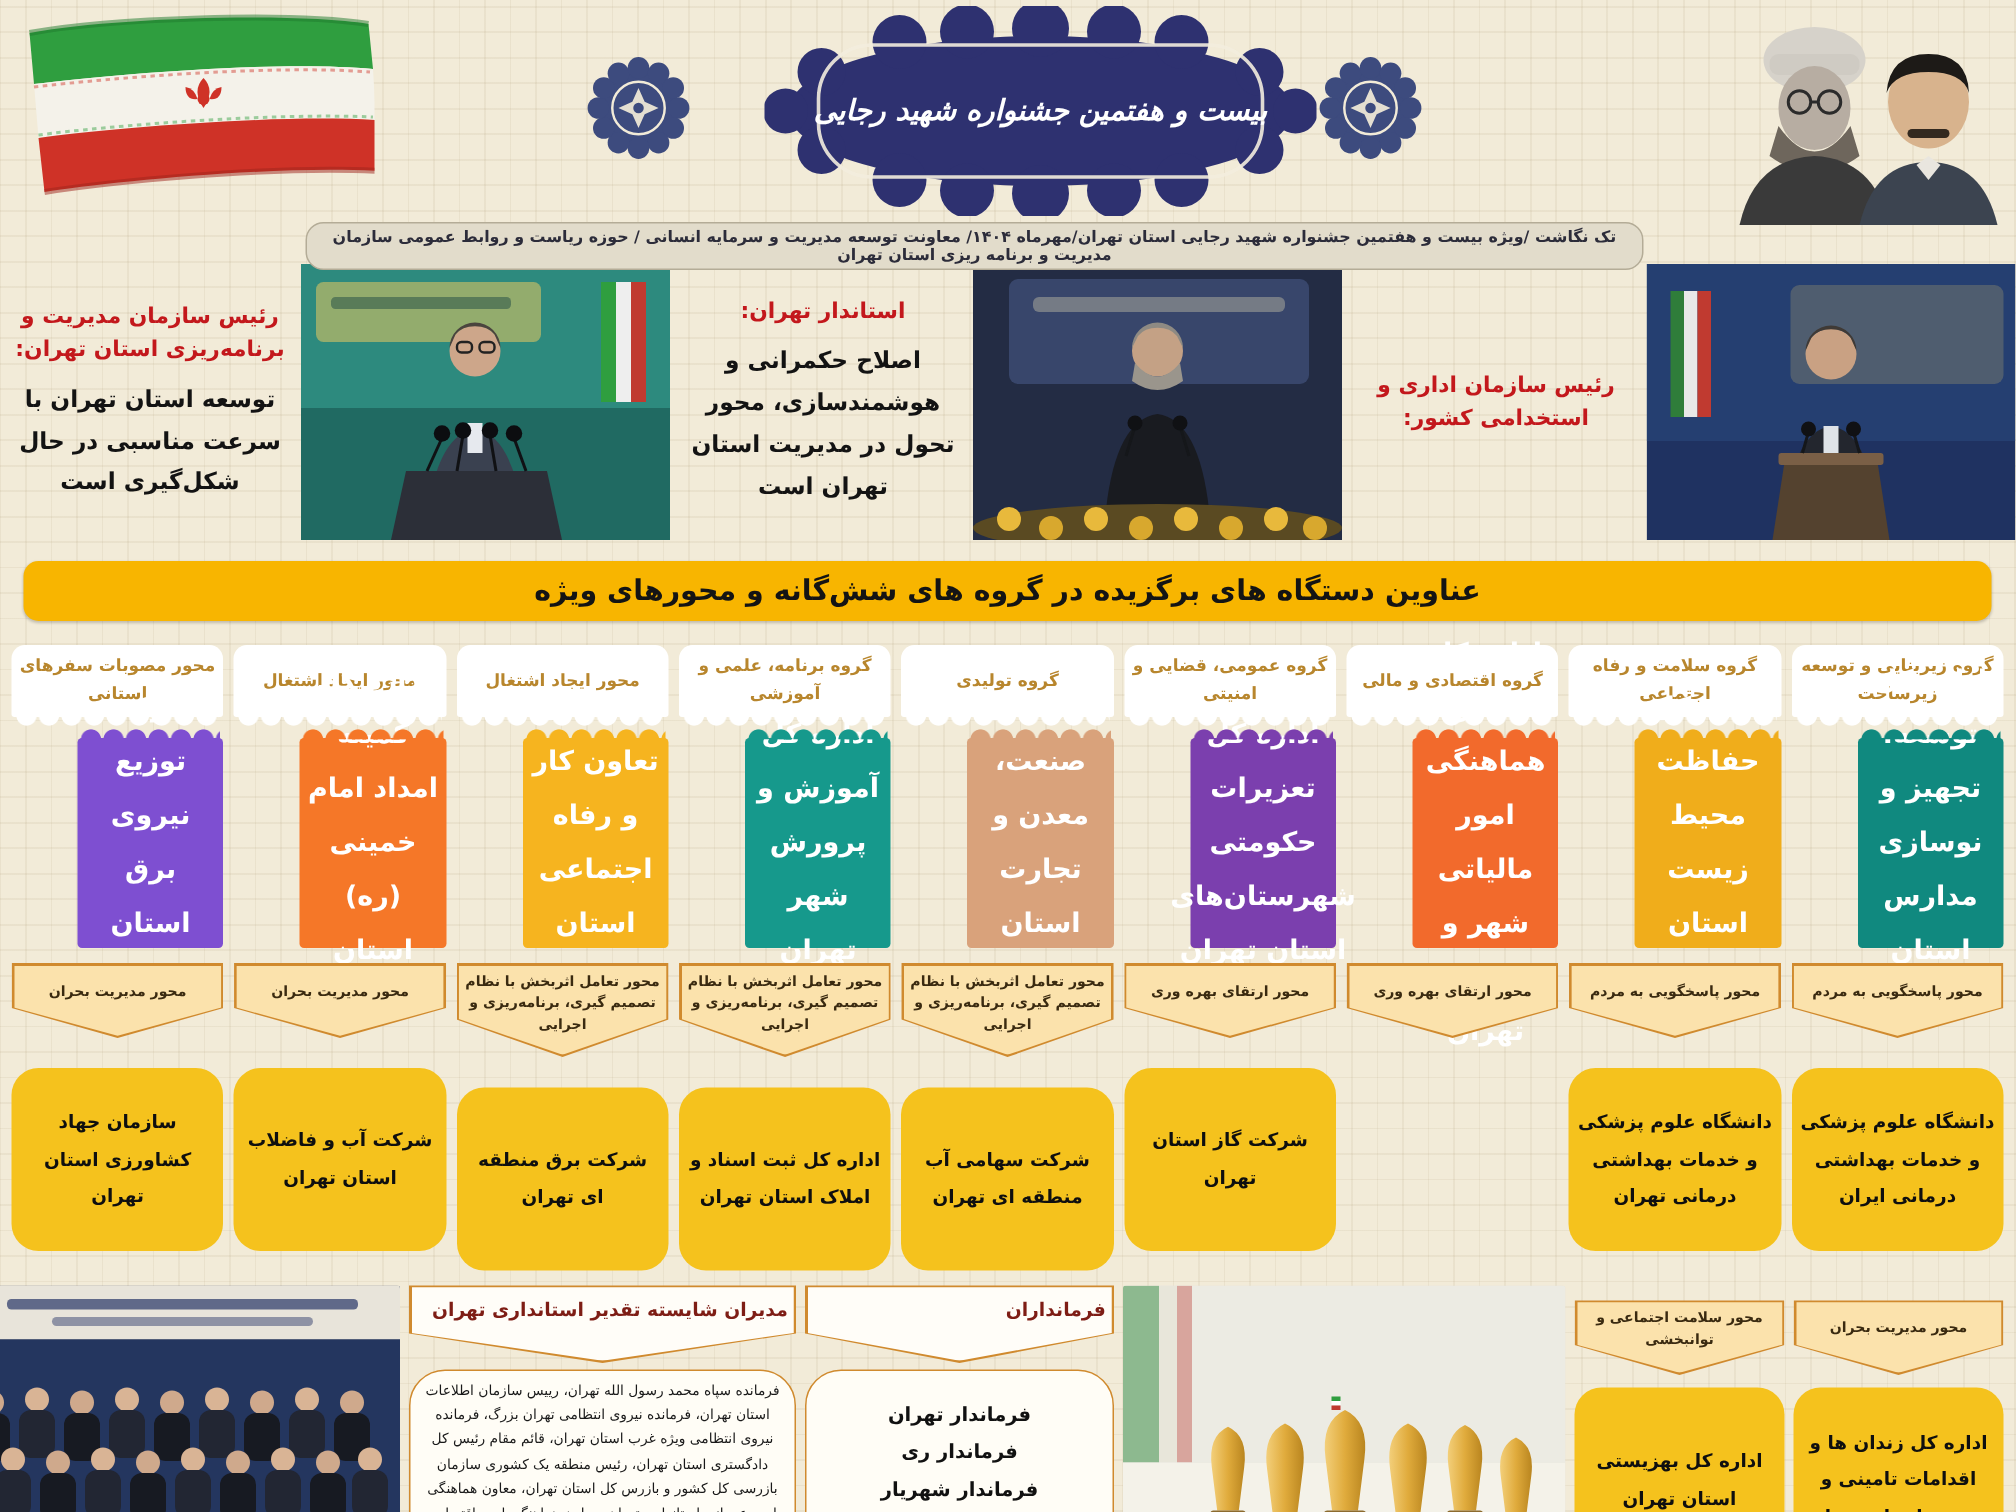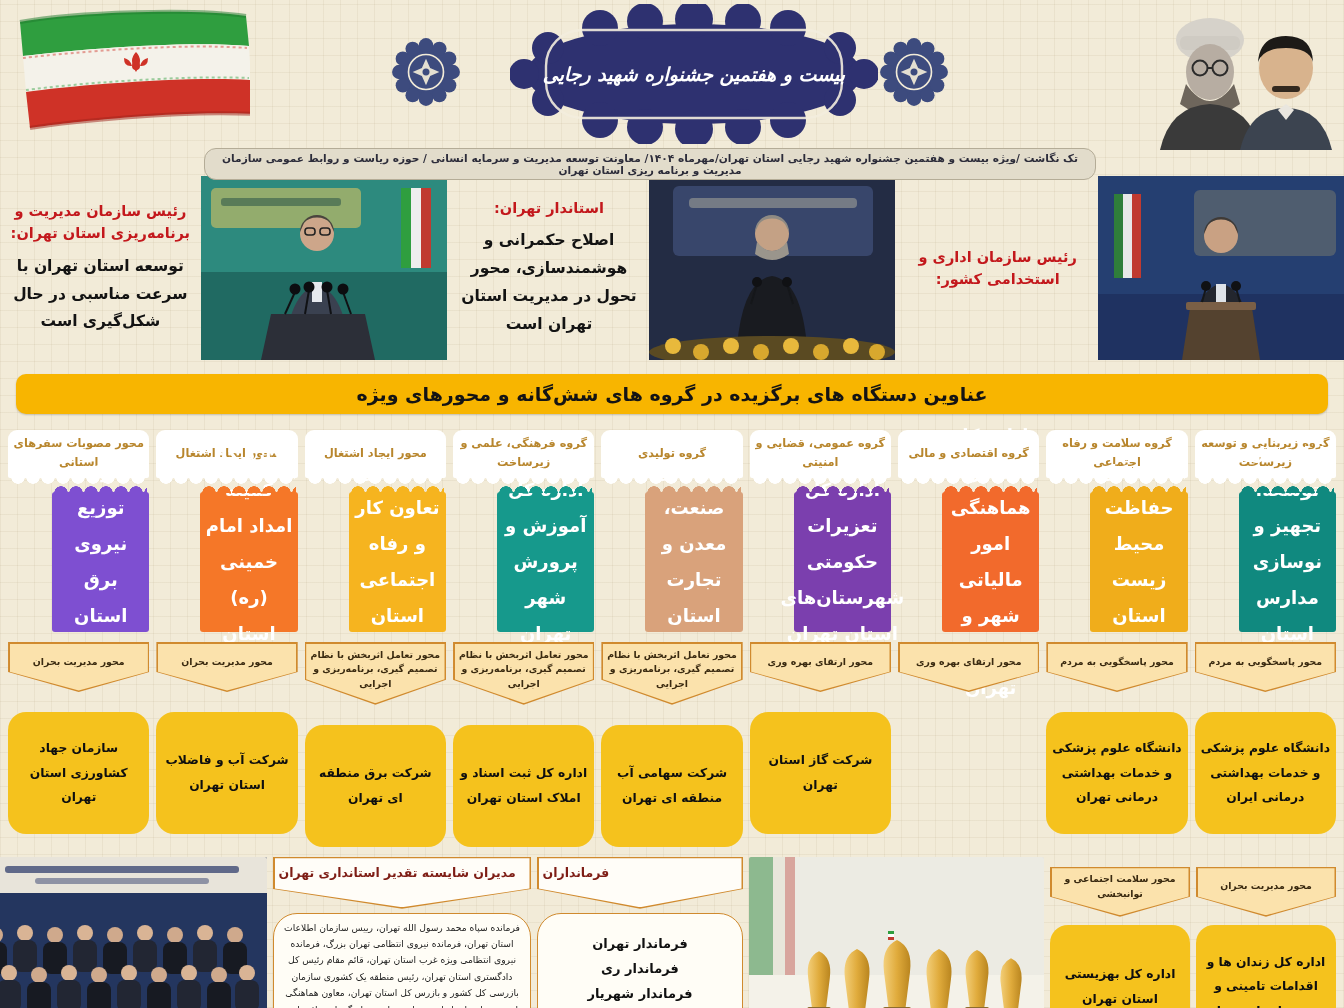--- a/index.html
+++ b/index.html
@@ -55,21 +55,21 @@
     text-align:center;font-weight:bold;font-size:12.3px;color:#0f0f0f;line-height:2;padding:4px 6px;box-sizing:border-box;}
   
   .bottom{display:flex;gap:6px;padding:10px 8px 0;height:192px;align-items:stretch;}
   .mini{width:140px;flex:none;display:flex;flex-direction:column;}
   .mini .gold{flex:1;margin-top:8px;height:auto;}
   .awards{margin:0;width:295px;flex:none;overflow:hidden;border-radius:2px;}
   .govbox{width:206px;flex:none;display:flex;flex-direction:column;}
   .manbox{width:258px;flex:none;display:flex;flex-direction:column;}
   .pennant{clip-path:polygon(0 0,100% 0,100% 62%,50% 100%,0 62%);background:#d08a2e;padding:1.5px;min-height:52px;box-sizing:border-box;}
   .pennant .in{clip-path:polygon(0 0,100% 0,100% 62%,50% 100%,0 62%);background:#fffdf8;min-height:49px;box-sizing:border-box;
-    display:flex;align-items:flex-start;justify-content:flex-end;text-align:center;color:#7e1d15;font-weight:bold;
+    display:flex;align-items:flex-start;justify-content:flex-start;text-align:center;color:#7e1d15;font-weight:bold;
     font-size:12.5px;line-height:1.5;padding:6px 4px 14px;}
   .obox{border:1.5px solid #d08a2e;border-radius:24px;background:#fffdf6;flex:1;margin-top:4px;box-sizing:border-box;overflow:hidden;}
   .obox.man{padding:6px 9px;}
   .obox.man p{margin:0;font-size:9.2px;line-height:1.78;text-align:center;color:#191919;}
   .obox.gov{display:flex;flex-direction:column;justify-content:center;gap:10px;text-align:center;
     font-weight:bold;font-size:13px;color:#111;padding:8px;}
   .gphoto{margin:0;width:290px;flex:none;overflow:hidden;border-radius:2px;}
 </style>
 </head>
 <body>
@@ -372,21 +372,21 @@
             <span>محور تعامل اثربخش با نظام تصمیم گیری، برنامه‌ریزی و اجرایی</span>
           </div>
         </div>
       <div class="gold">
           <span>شرکت سهامی آب منطقه ای تهران</span>
         </div>
     </div>
 
     <div class="col">
       <div class="ghead">
-          <span>گروه فرهنگی، علمی و زیرساخت</span>
+          <span>گروه برنامه، علمی و آموزشی</span>
         </div>
       <div class="scard" style="--c: #16998c;">
           <span>اداره کل آموزش و پرورش شهر تهران</span>
         </div>
       <div class="axis">
           <div class="in">
             <span>محور تعامل اثربخش با نظام تصمیم گیری، برنامه‌ریزی و اجرایی</span>
           </div>
         </div>
       <div class="gold">

